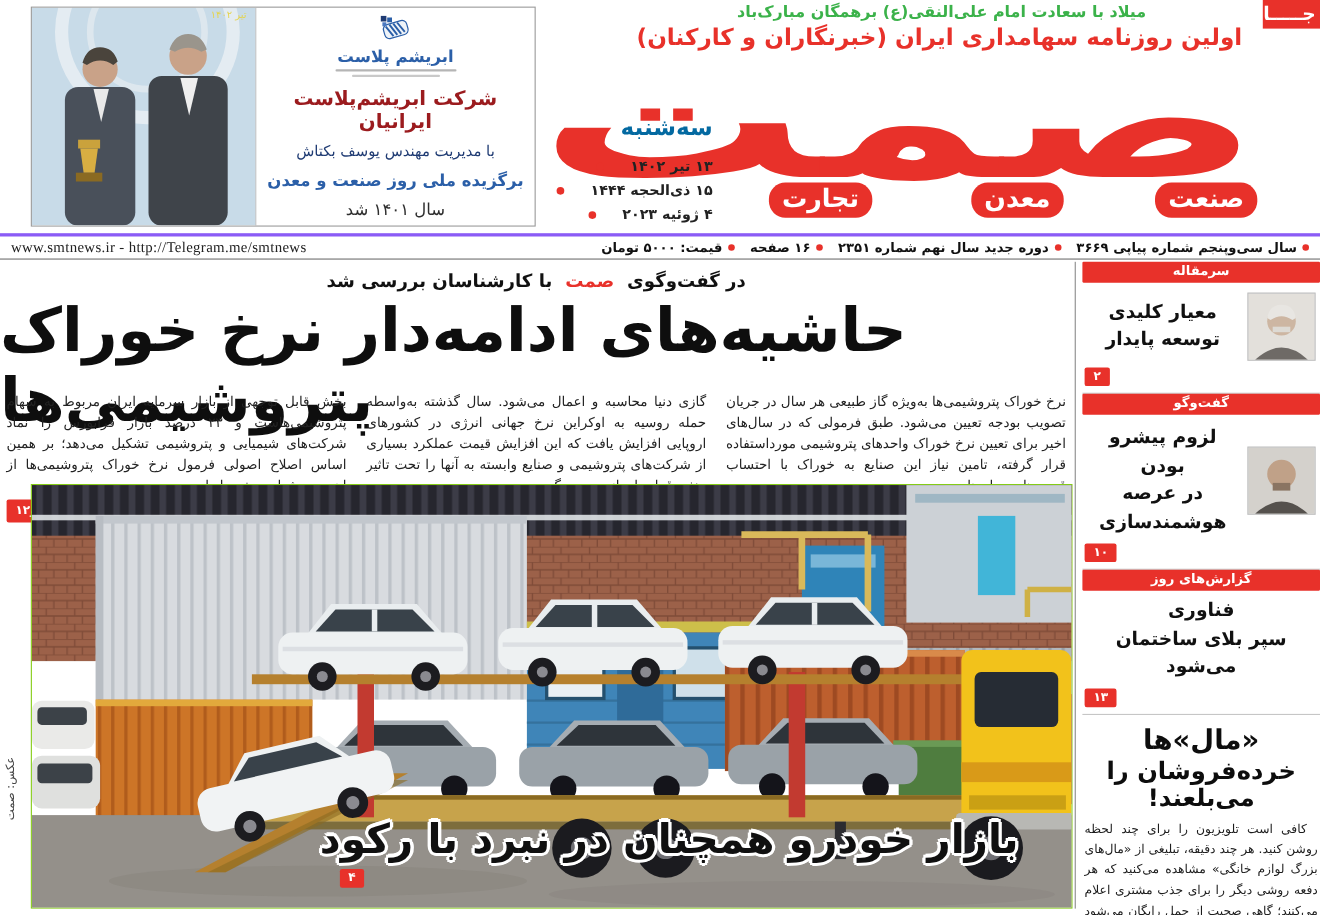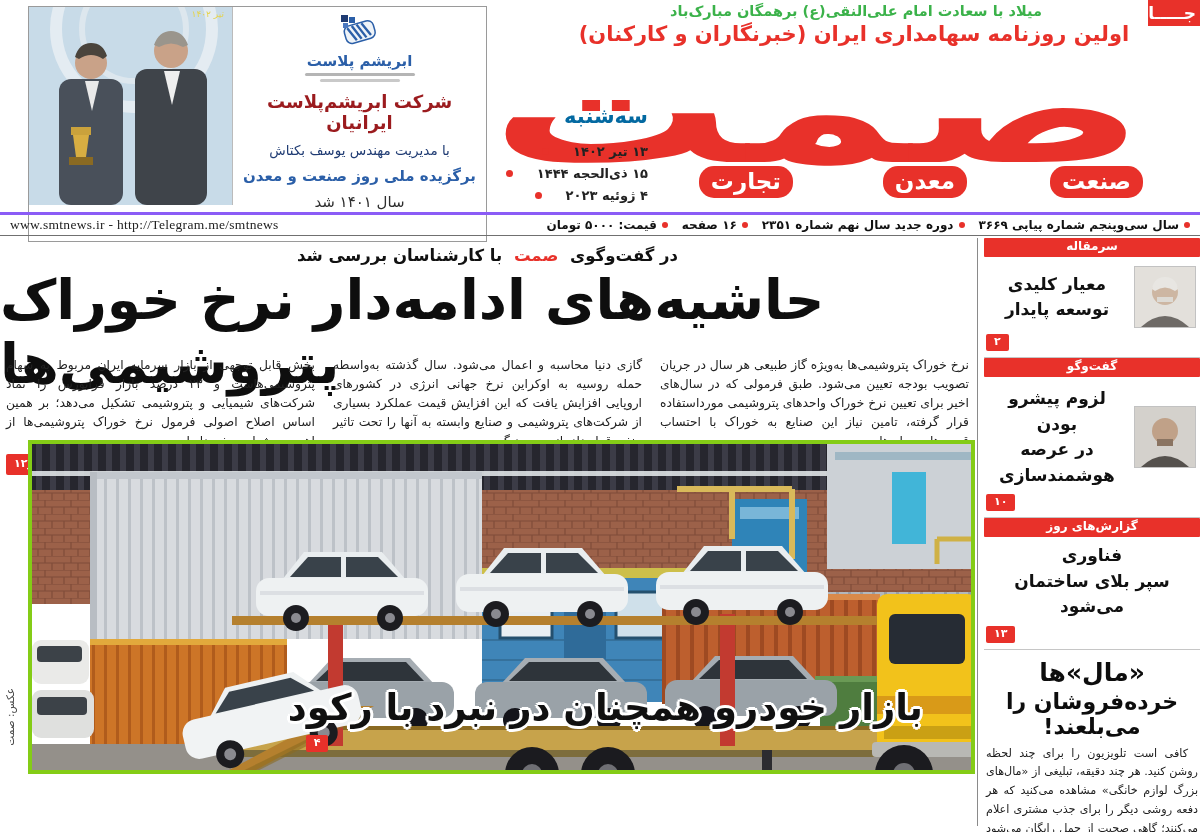--- a/index.html
+++ b/index.html
@@ -30,21 +30,21 @@
 
   
   .info-bar{position:absolute;left:0;top:212px;width:1200px;height:24px;border-top:3px solid #8b5cf6;
     border-bottom:1px solid #707070;display:flex;justify-content:space-between;align-items:center;padding:0 10px;}
   .urls{font-family:"Liberation Serif","DejaVu Serif",serif;font-size:13.5px;color:#222;letter-spacing:.3px;}
   .info-right{display:flex;direction:rtl;gap:14px;align-items:center;font-size:12px;font-weight:bold;color:#111;}
   .info-item{display:flex;align-items:center;gap:5px;direction:rtl;}
   .info-item .dot{width:6px;height:6px;}
 
   
-  .ad-box{position:absolute;left:28px;top:6px;width:459px;height:236px;border:1px solid #9a9a9a;display:flex;background:#fff;}
+  .ad-box{position:absolute;left:28px;top:6px;width:459px;height:200px;border:1px solid #9a9a9a;display:flex;background:#fff;}
   .ad-photo{position:relative;width:204px;height:198px;flex:0 0 auto;overflow:hidden;border-right:1px solid #bbb;}
   .ad-photo-date{position:absolute;top:2px;right:8px;color:#e5d44e;font-size:9px;direction:rtl;}
   .ad-text{flex:1;direction:rtl;text-align:center;padding:6px 8px;display:flex;flex-direction:column;align-items:center;}
   .ad-brand{color:#2b5fa8;font-weight:bold;font-size:15px;margin-top:1px;}
   .ad-microbar{height:3px;background:#b5b5b5;border-radius:2px;margin-top:3px;}
   .m1{width:110px;}.m2{width:80px;background:#c9c9c9;}
   .ad-l1{color:#9b1b1e;font-weight:bold;font-size:18px;margin-top:9px;}
   .ad-l2{color:#1f3b73;font-size:13.5px;margin-top:9px;}
   .ad-l3{color:#2b5fa8;font-weight:bold;font-size:15px;margin-top:9px;}
   .ad-l4{color:#2e2e2e;font-size:15px;margin-top:8px;}
@@ -54,21 +54,21 @@
   .kicker .klogo{color:#e8312a;margin:0 6px;}
   .headline{position:absolute;left:0;top:268px;width:975px;text-align:left;direction:rtl;
     font-size:55px;font-weight:bold;color:#0e0e0e;letter-spacing:-1px;}
   .lead-cols{position:absolute;left:6px;top:356px;width:963px;direction:rtl;display:flex;gap:18px;}
   .lead-col{flex:1;font-size:12.3px;line-height:1.55;text-align:justify;color:#222;}
   .badge{display:inline-block;background:#e8312a;color:#fff;font-weight:bold;font-size:11px;
     padding:1px 8px 3px;border-radius:2px;direction:rtl;}
   .col-badge-row{direction:ltr;text-align:left;margin-top:3px;}
 
   
-  .photo-wrap{position:absolute;left:28px;top:440px;width:947px;height:334px;border:4px solid #84cc16;overflow:hidden;}
+  .photo-wrap{position:absolute;left:28px;top:440px;width:947px;height:386px;border:1px solid #84cc16;overflow:hidden;}
   .photo-wrap svg{display:block;}
   .caption-box{position:absolute;right:48px;bottom:18px;direction:rtl;text-align:center;}
   .caption{font-size:37px;font-weight:bold;color:#101010;letter-spacing:-.5px;
     text-shadow:-2px -2px 0 #fff,2px -2px 0 #fff,-2px 2px 0 #fff,2px 2px 0 #fff,0 -3px 0 #fff,0 3px 0 #fff,-3px 0 0 #fff,3px 0 0 #fff;}
   .caption-badge-row{direction:ltr;text-align:left;margin-top:2px;padding-left:18px;}
   .credit{position:absolute;left:4px;top:688px;writing-mode:vertical-rl;transform:rotate(180deg);
     font-size:10.5px;color:#444;direction:rtl;}
 
   
   .v-divider{position:absolute;left:977px;top:238px;width:1px;height:588px;background:#8a8a8a;}

